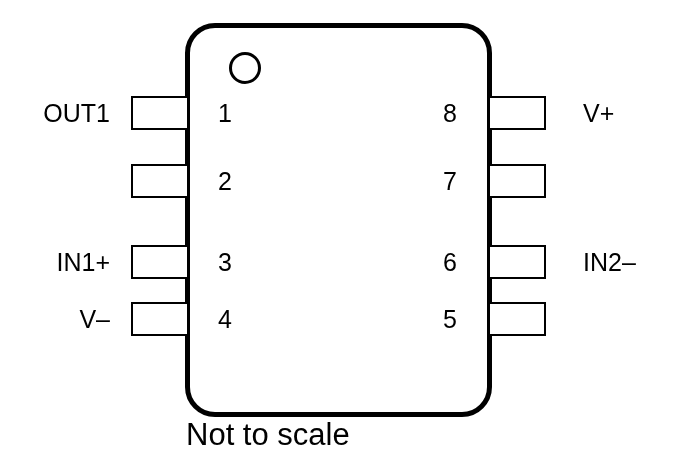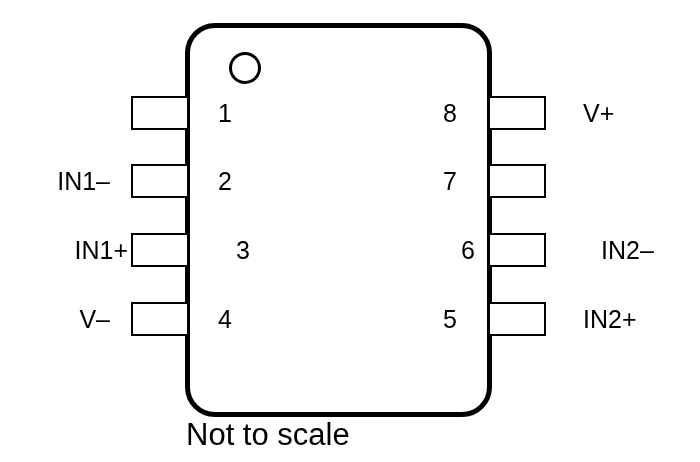--- a/index.html
+++ b/index.html
@@ -54,45 +54,45 @@
     line-height: 34px;
     font-size: 25px;
     white-space: nowrap;
   }
   .pin-num.left   { left: 218px; width: 40px; text-align: left; }
   .pin-num.right  { left: 417px; width: 40px; text-align: right; }
   .pin-label.left  { left: 0px;   width: 110px; text-align: right; }
   .pin-label.right { left: 583px; width: 115px; text-align: left; }
   .row0 { top: 96px; }
   .row1 { top: 164px; }
-  .row2 { top: 233px; padding-left: 18px; }
+  .row2 { top: 245px; }
   .row3 { top: 302px; }
   .caption {
     position: absolute;
     left: 186px;
     top: 420px;
     font-size: 31px;
     line-height: 30px;
     white-space: nowrap;
   }
 </style>
 </head>
 <body>
 
 <div class="stage">
 
   <div class="package"></div>
   <div class="pin1-dot"></div>
 
   <div class="pin-box left row0"></div>
   <div class="txt pin-num left row0">1</div>
+  <div class="txt pin-label left row0">OUT1</div>
 
   <div class="pin-box left row1"></div>
   <div class="txt pin-num left row1">2</div>
-  <div class="txt pin-label left row1">IN1–</div>
 
   <div class="pin-box left row2"></div>
   <div class="txt pin-num left row2">3</div>
   <div class="txt pin-label left row2">IN1+</div>
 
   <div class="pin-box left row3"></div>
   <div class="txt pin-num left row3">4</div>
   <div class="txt pin-label left row3">V–</div>
 
   <div class="pin-box right row0"></div>
@@ -101,17 +101,16 @@
 
   <div class="pin-box right row1"></div>
   <div class="txt pin-num right row1">7</div>
 
   <div class="pin-box right row2"></div>
   <div class="txt pin-num right row2">6</div>
   <div class="txt pin-label right row2">IN2–</div>
 
   <div class="pin-box right row3"></div>
   <div class="txt pin-num right row3">5</div>
-  <div class="txt pin-label right row3">IN2+</div>
 
   <div class="caption">Not to scale</div>
 
 </div>
 
 </body></html>

